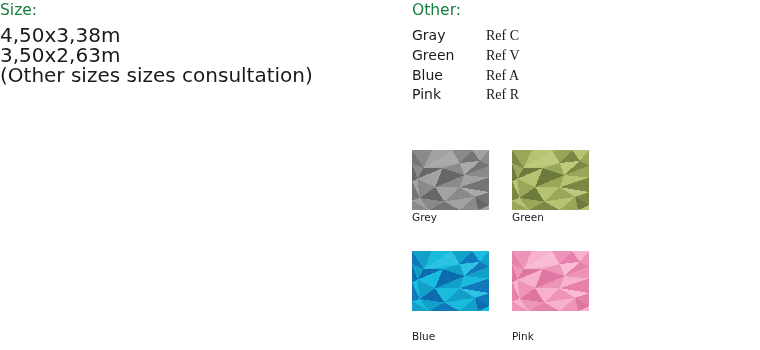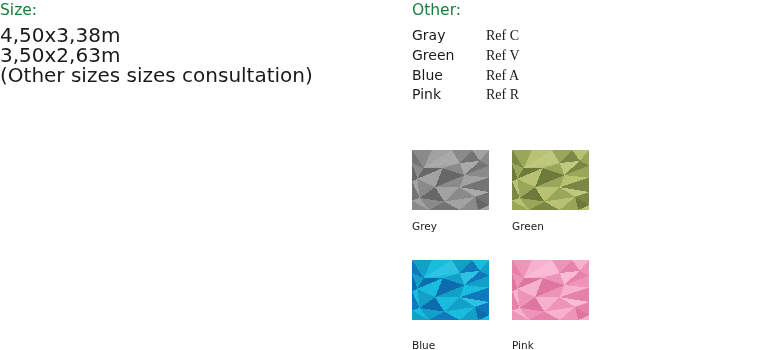--- a/index.html
+++ b/index.html
@@ -90,21 +90,20 @@
   }
   .swatch-img svg {
     display: block;
     width: 77px;
     height: 60px;
   }
   .swatch-label {
     font-size: 10.5px;
     line-height: 14px;
     color: #1a1a1a;
-    margin-top: 9px;
     white-space: nowrap;
   }
   .swatch-row.row-2 .swatch-label {
     margin-top: 18px;
   }
 </style>
 </head>
 <body>
 
 <div class="size-col">

